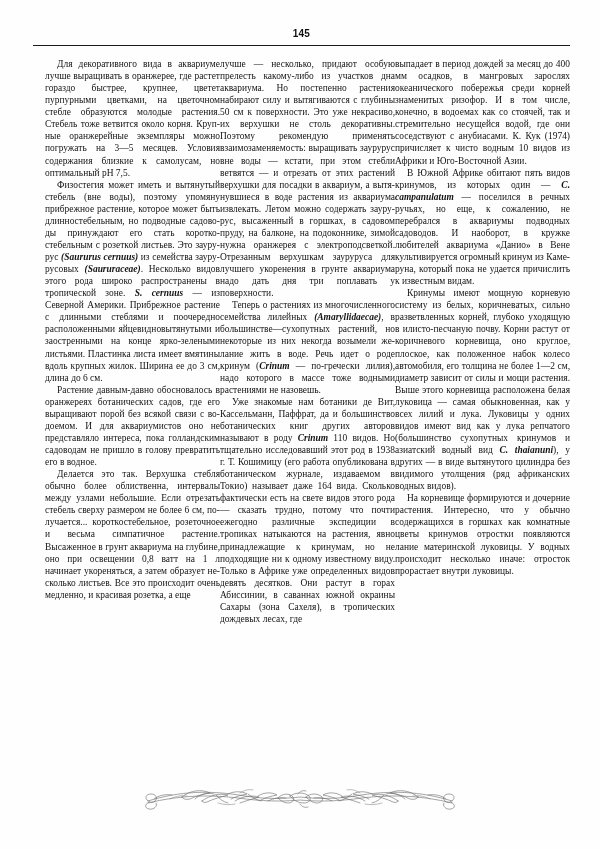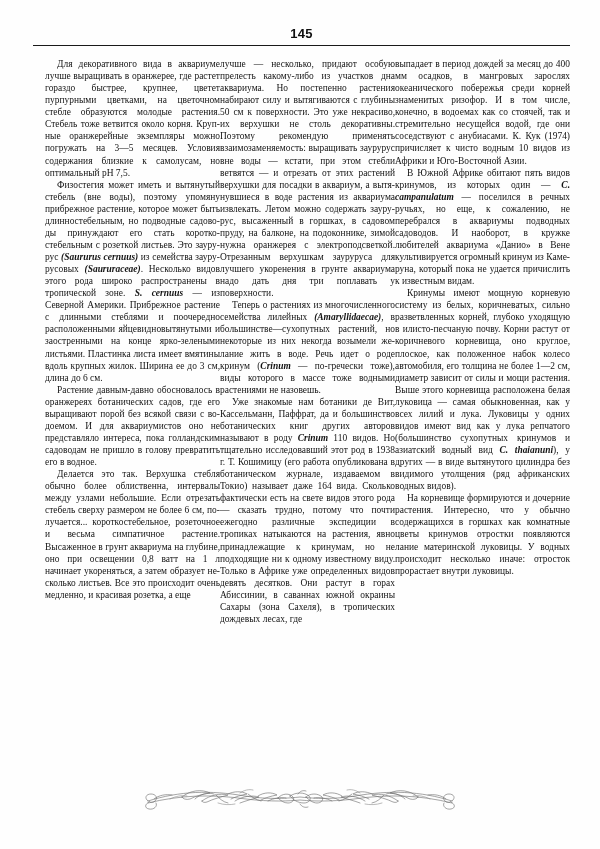--- a/index.html
+++ b/index.html
@@ -28,21 +28,21 @@
     position: absolute;
     left: 33px;
     top: 28px;
     width: 537px;
     height: 22px;
   }
   .folio {
     text-align: center;
     font-family: "Liberation Sans", "DejaVu Sans", sans-serif;
     font-weight: bold;
-    font-size: 13px;
+    font-size: 10px;
     letter-spacing: 0.2px;
     color: #101010;
     line-height: 12px;
   }
   .head-rule {
     position: absolute;
     left: 0;
     top: 17px;
     width: 537px;
     height: 0;
@@ -110,21 +110,21 @@
 
   <div class="columns">
     <div class="col">
         <p class=""><span>Для декоративного вида в аква­риуме лучше выращивать в оран­жерее, где растет гораздо быстрее, крупнее, цветет пурпурными цвет­ками, на цветочном стебле образу­ются молодые растения. Стебель тоже ветвится около корня. Круп­ные оранжерейные экземпляры можно погружать на 3—5 месяцев. Условия содержания близкие к са­молусам, но оптимальный рН 7,5.</span></p>
         <p class=""><span class="b">Физостегия</span><span> может иметь и вы­тянутый стебель (вне воды), по­этому упомяну прибрежное расте­ние, которое может быть длинно­стебельным, но подводные садово­ды принуждают его стать коротко­стебельным с розеткой листьев. Это </span><span class="b">зауру­рус </span><span class="bi">(Saururus cernuus)</span><span> из семейства зауру­русовых </span><span class="bi">(Sau­ruraceae)</span><span>. Несколько видов этого рода широко распространены в тропической зоне. </span><span class="bi">S. cernuus</span><span> — из Северной Америки. Прибрежное растение с длинными стеблями и поочередно расположенными яй­цевидновытянутыми и заост­ренными на конце ярко-зелеными листьями. Пластинка листа имеет вмятины вдоль крупных жилок. Ширина ее до 3 см, длина до 6 см.</span></p>
         <p class=""><span>Растение давным-давно обо­сновалось в оранжереях ботани­ческих садов, где его выращивают порой без всякой связи с во­доемом. И для аквариумистов оно не представляло интереса, пока голландским садоводам не пришло в голову превратить его в водное.</span></p>
         <p class=""><span>Делается это так. Верхушка стебля обычно более облиственна, интервалы между узлами не­большие. Если отрезать стебель сверху размером не более 6 см, по­лучается... короткостебельное, ро­зеточное и весьма симпатичное растение. Высаженное в грунт ак­вариума на глубине, оно при осве­щении 0,8 ватт на 1 л начинает укореняться, а затем образует не­сколько листьев. Все это происхо­дит очень медленно, и красивая розетка, а еще</span></p>
       </div>
     <div class="col">
         <p class="cont"><span>лучше — несколько, придают осо­бую прелесть какому-либо из уча­стков дна аквариума. Но по­степенно растения набирают силу и вытягиваются с глубины 50 см к поверхности. Это уже некрасиво, их верхушки не столь декоратив­ны. Поэтому рекомендую приме­нять взаимозаменяемость: выра­щивать зауру­рус вне воды — кста­ти, при этом стебли ветвятся — и отрезать от этих растений верхуш­ки для посадки в аквариум, а вытя­нувшиеся в воде растения из аква­риума извлекать. Летом можно со­держать зауру­рус, высаженный в горшках, в садовом пруду, на бал­коне, на подоконнике, зимой нуж­на оранжерея с электроподсветкой. Отрезанным верхушкам зауру­руса для лучшего укоренения в грунте аквариума надо дать дня три по­плавать у поверхности.</span></p>
-        <p class=""><span>Теперь о растениях из много­численного семейства лилейных </span><span class="bi">(Amaryllidaeсae)</span><span>, в большинстве—сухопутных растений, но некото­рые из них некогда возымели же­лание жить в воде. Речь идет о ро­де кринум (</span><span class="bi">Crinum</span><span> — по-гречески тоже), виды которого в массе то­же водными растениями не назо­вешь.</span></p>
+        <p class=""><span>Теперь о растениях из много­численного семейства лилейных </span><span class="bi">(Amaryllidaeсae)</span><span>, в большинстве—сухопутных растений, но некото­рые из них некогда возымели же­лание жить в воде. Речь идет о ро­де кринум (</span><span class="bi">Crinum</span><span> — по-гречески лилия), надо которого в массе то­же водными растениями не назо­вешь.</span></p>
         <p class=""><span>Уже знакомые нам ботаники де Вит, Кассельманн, Паффрат, да и большинство ботанических книг других авторов называют в роду </span><span class="bi">Crinum</span><span> 110 видов. Но тщательно исследовавший этот род в 1938 г. Т. Кошимицу (его работа опубли­кована в ботаническом журнале, издаваемом в Токио) называет да­же 164 вида. Сколько фактически есть на свете видов этого рода — сказать трудно, потому что почти ежегодно различные экспедиции в тропиках натыкаются на растения, явно принадлежащие к кринумам, но не подходящие ни к одному из­вестному виду. Только в Африке уже определенных видов девять десятков. Они растут в горах Абиссинии, в саваннах южной ок­раины Сахары (зона Сахеля), в тропических дождевых лесах, где</span></p>
       </div>
     <div class="col">
         <p class="cont"><span>выпадает в период дождей за месяц до 400 мм осадков, в мангровых зарослях океанического побережья среди корней знаменитых ризофор. И в том числе, конечно, в водоемах как со стоячей, так и стремительно несущейся водой, где они соседст­вуют с анубиасами. К. Кук (1974) причисляет к чисто водным 10 ви­дов из Африки и Юго-Восточной Азии.</span></p>
         <p class=""><span>В Южной Африке обитают пять видов кринумов, из которых один — </span><span class="bi">C. campanulatum</span><span> — по­селился в речных ручьях, но еще, к сожалению, не перебрался в аква­риумы подводных садоводов. И наоборот, в кружке любителей ак­вариума «Данио» в Вене культиви­руется огромный кринум из Каме­руна, который пока не удается причислить к известным видам.</span></p>
         <p class=""><span>Кринумы имеют мощную кор­невую систему из белых, коричне­ватых, сильно разветвленных кор­ней, глубоко уходящую в илисто-песчаную почву. Корни растут от коричневого корневища, оно круг­лое, плоское, как положенное на­бок колесо автомобиля, его толщи­на не более 1—2 см, диаметр зави­сит от силы и мощи растения. Вы­ше этого корневища расположена белая луковица — самая обыкно­венная, как у всех лилий и лука. Луковицы у одних видов имеют вид как у лука репчатого (боль­шинство сухопутных кринумов и азиатский водный вид </span><span class="bi">C. thaianuni</span><span>), у других — в виде вы­тянутого цилиндра без видимого утолщения (ряд африканских вод­ных видов).</span></p>
         <p class=""><span>На корневище формируются и дочерние растения. Интересно, что у обычно содержащихся в горшках как комнатные цветы кринумов отростки появляются лание мате­ринской луковицы. У водных про­исходит несколько иначе: отросток прорастает внутри луковицы.</span></p>
       </div>
   </div>
 

